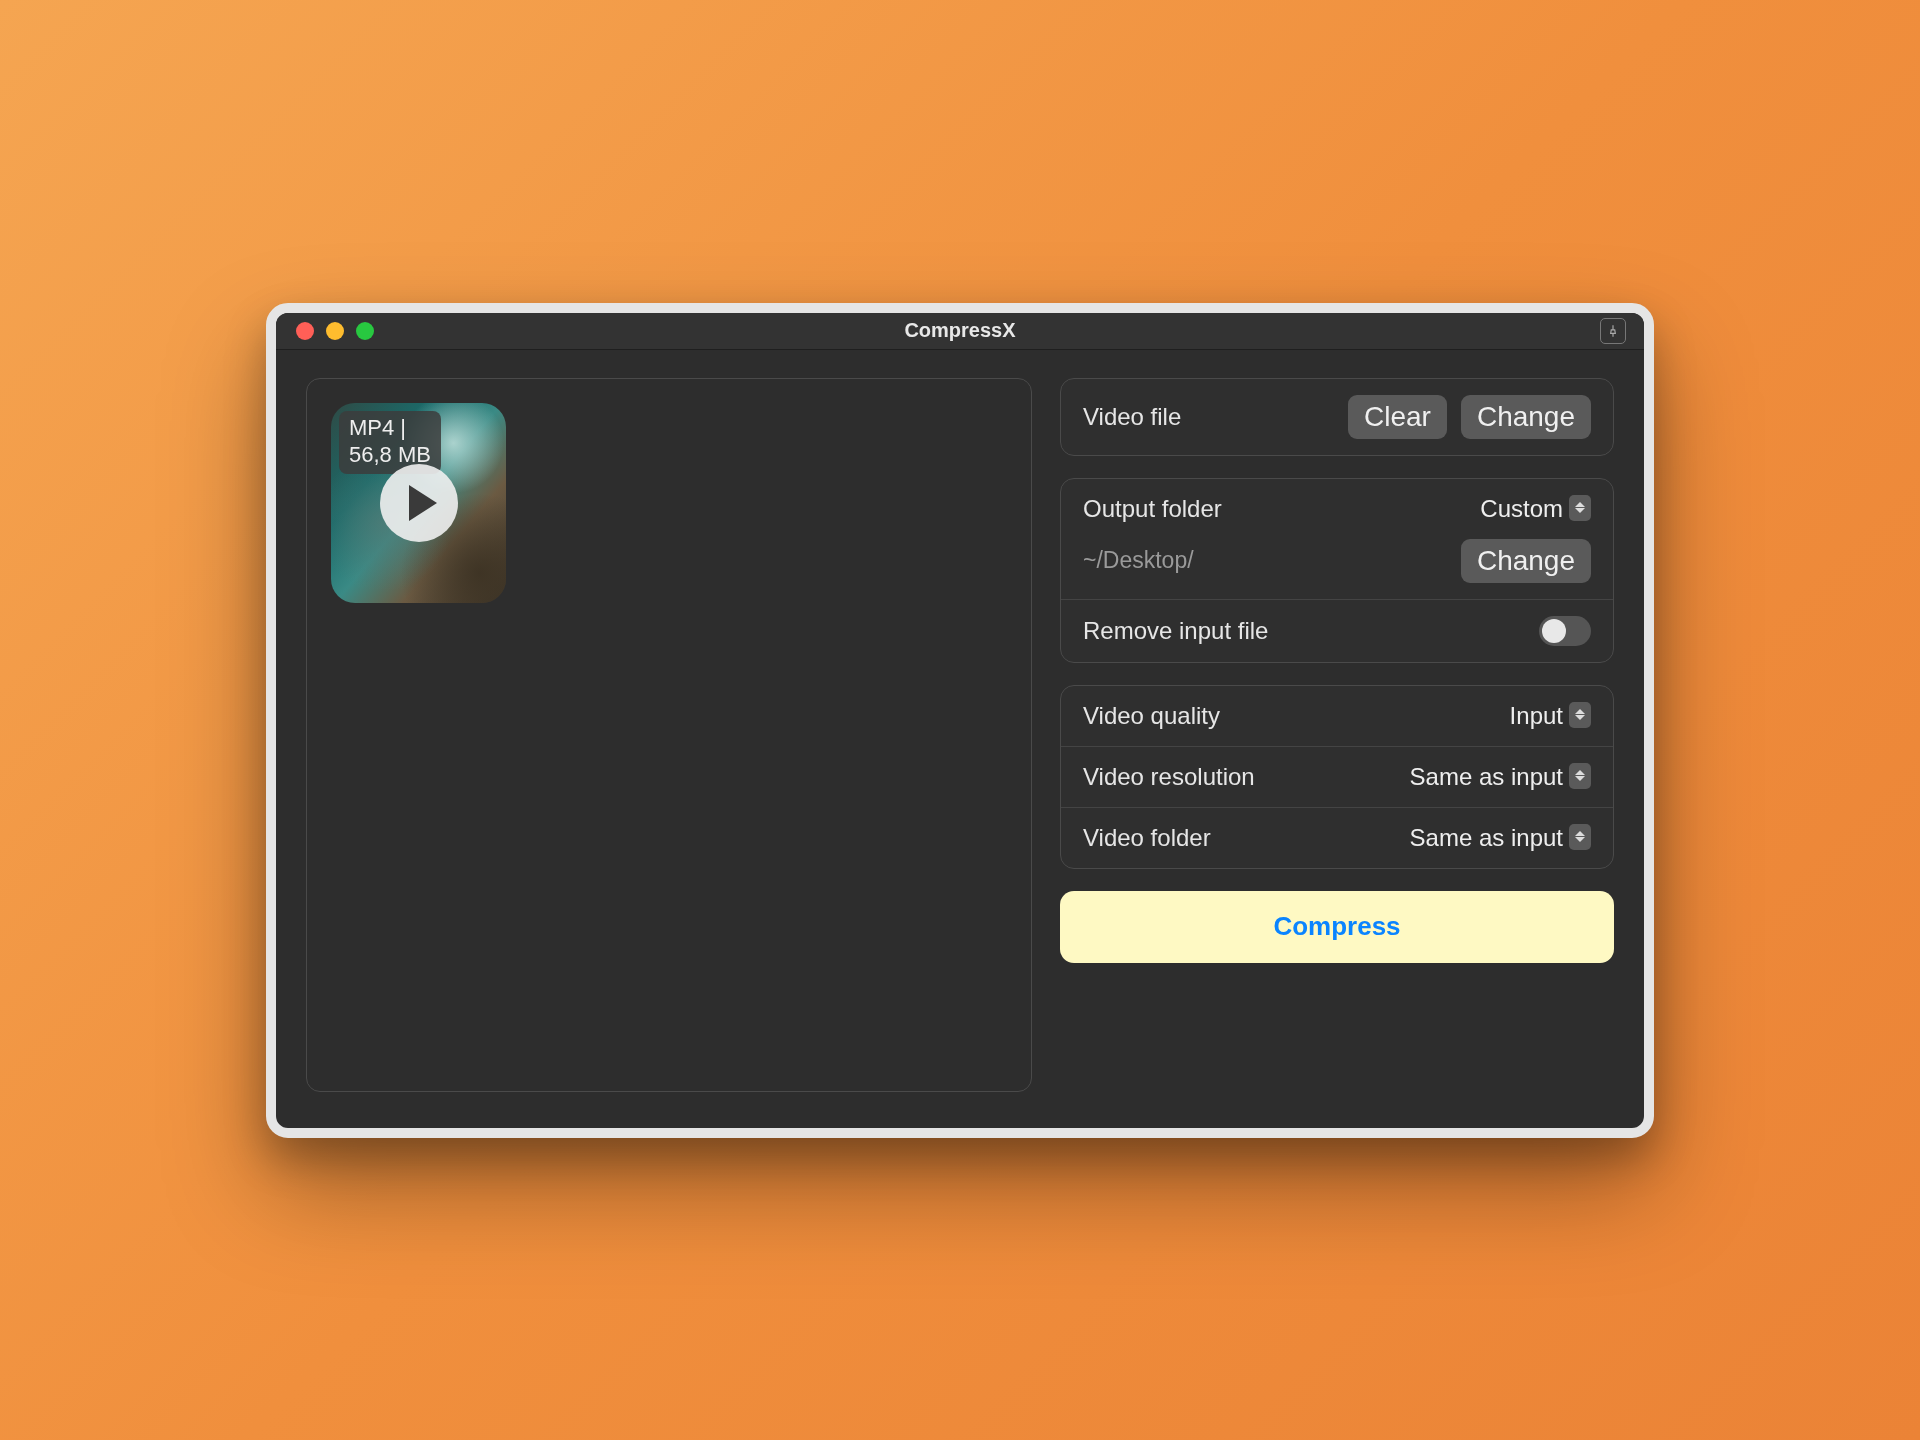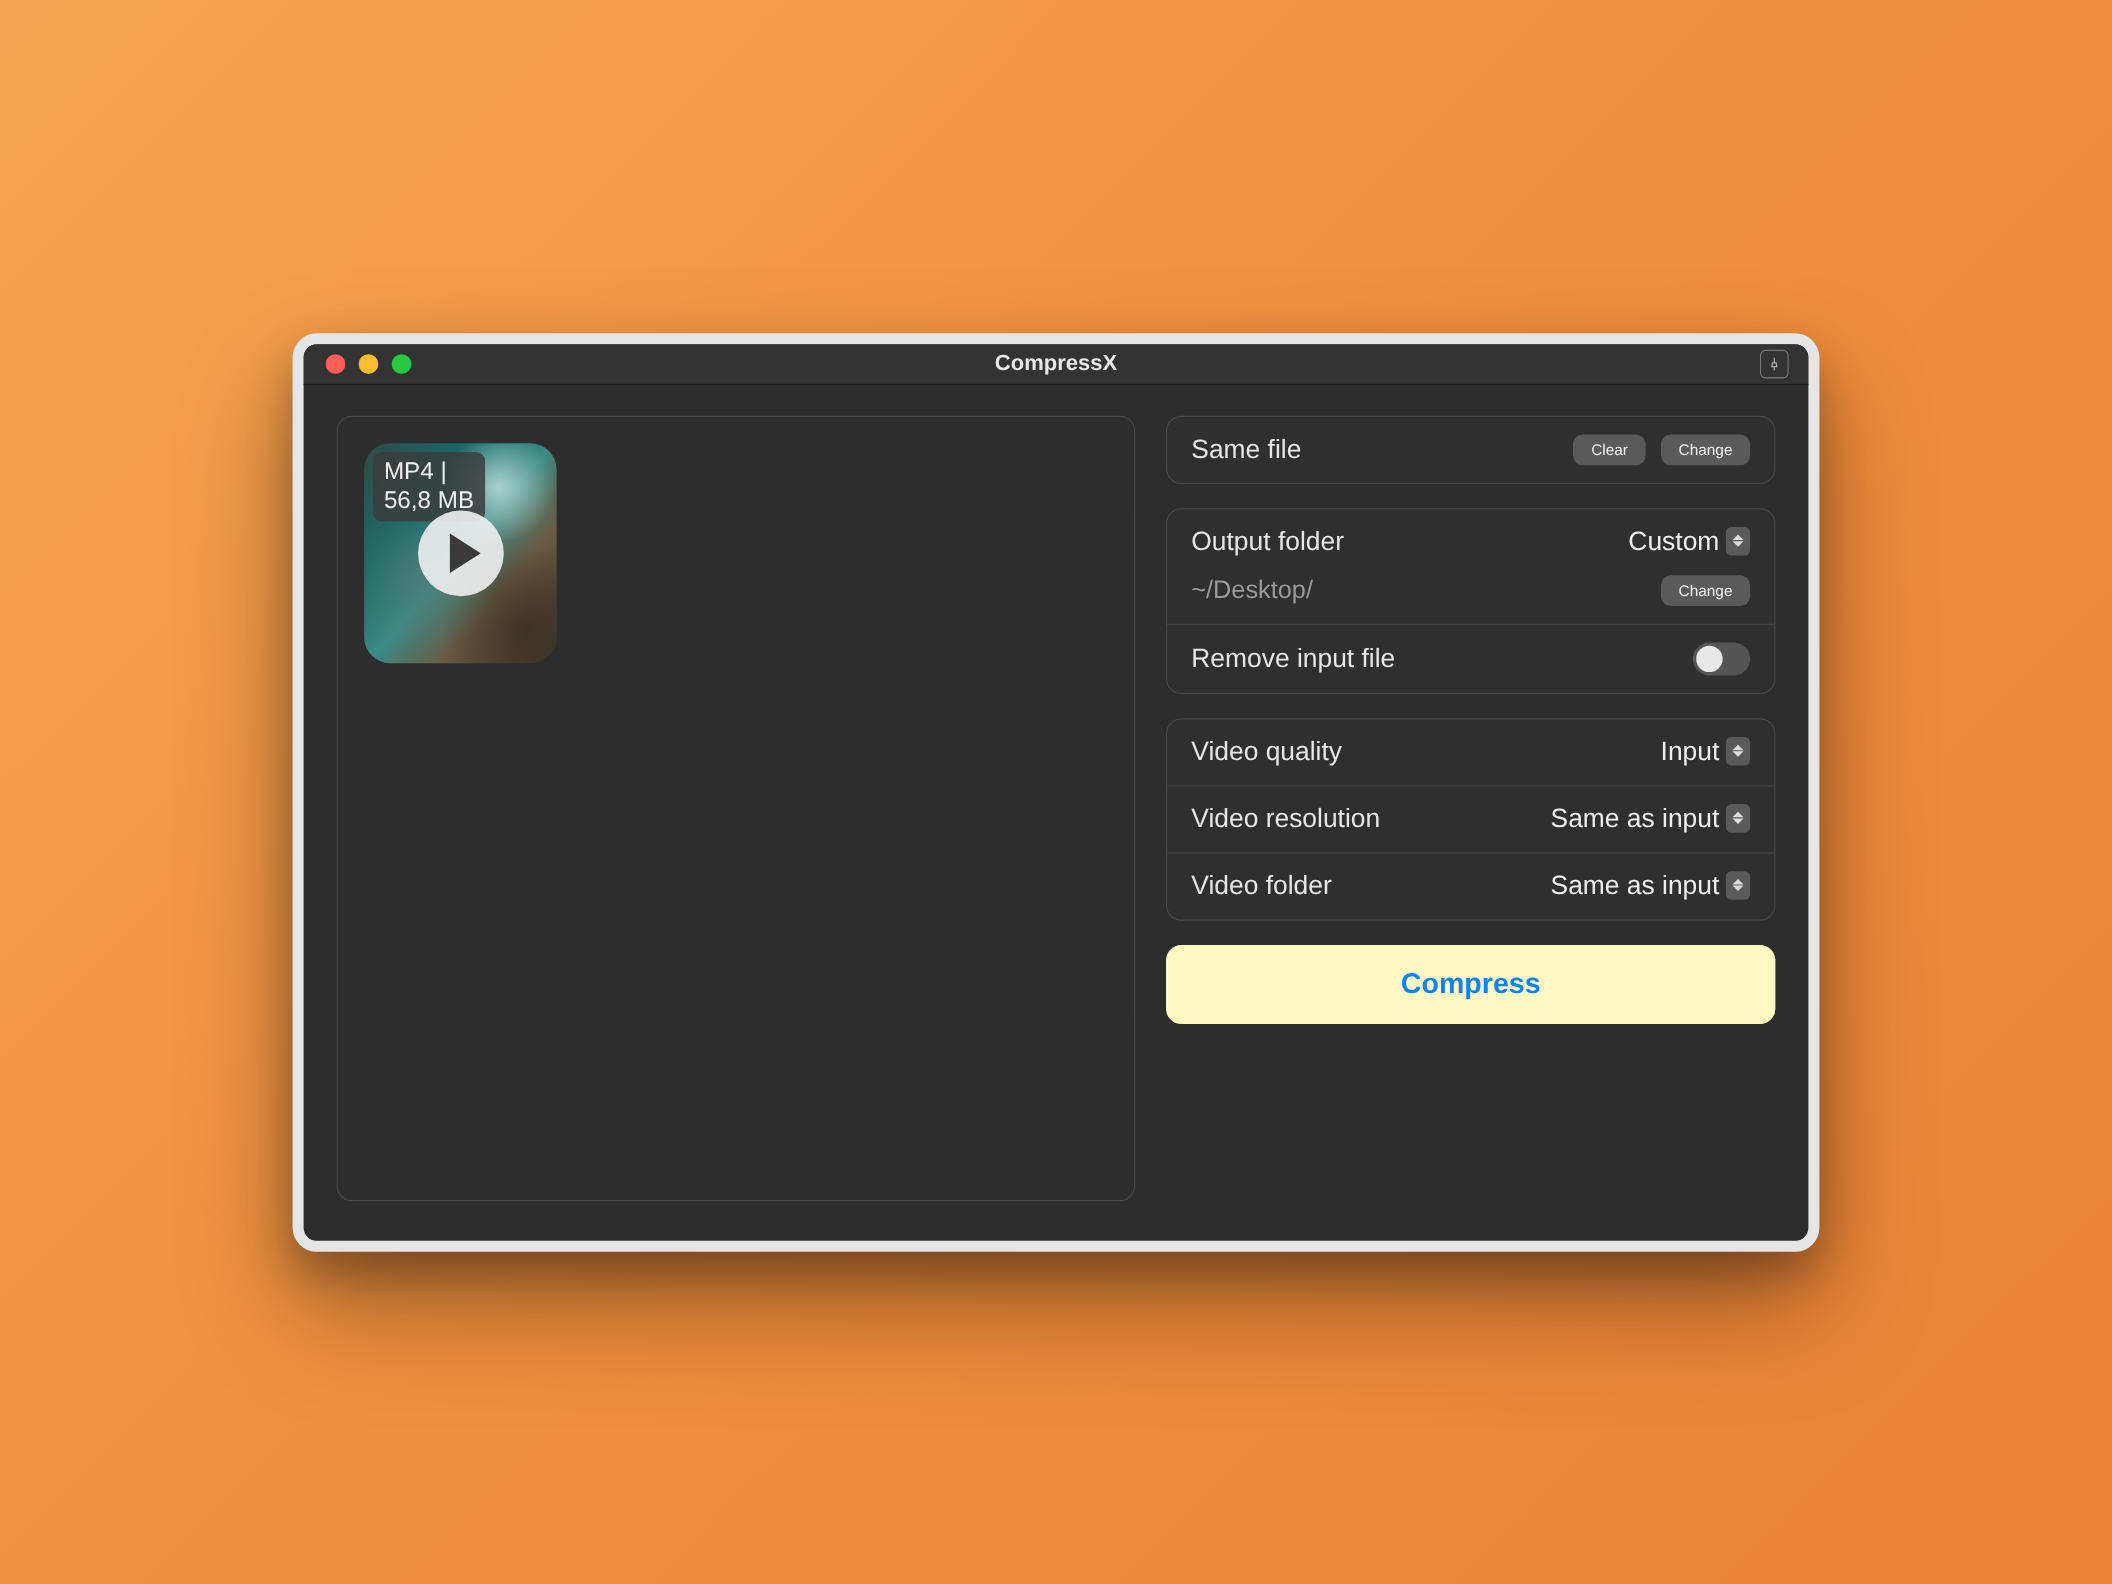--- a/index.html
+++ b/index.html
@@ -108,21 +108,21 @@
 .row {
   display:flex; align-items:center; justify-content:space-between;
   padding: 16px 22px;
 }
 .sep { border-top: 1px solid #444; }
 .label { color:#e6e6e6; font-size:24px; }
 .path { color:#9a9a9a; font-size:23px; }
 .btn {
   background:#5a5a5a; color:#f0f0f0;
   border:none; border-radius:9px;
-  padding: 6px 16px; font-size:14px;
+  padding: 6px 16px; font-size:28px;
   cursor:pointer;
 }
 .btn-group { display:flex; gap:14px; }
 .select {
   display:flex; align-items:flex-start; gap:6px;
   color:#eee; font-size:24px; cursor:pointer;
 }
 .stepper {
   width:22px; height:26px;
   background:#5a5a5a; border-radius:5px;
@@ -176,21 +176,21 @@
           <div>56,8 MB</div>
         </div>
         <div class="play"></div>
       </div>
     </div>
 
     <div class="right-panel">
 
       <div class="card">
         <div class="row">
-          <div class="label">Same file</div>
+          <div class="label">Video file</div>
           <div class="btn-group">
             <button class="btn">Clear</button>
             <button class="btn">Change</button>
           </div>
         </div>
       </div>
 
       <div class="card">
         <div class="row">
           <div class="label">Output folder</div>

